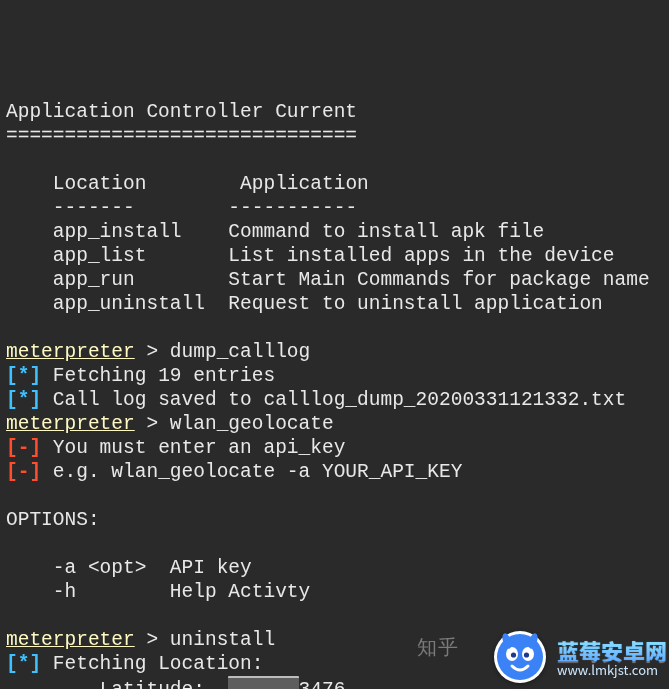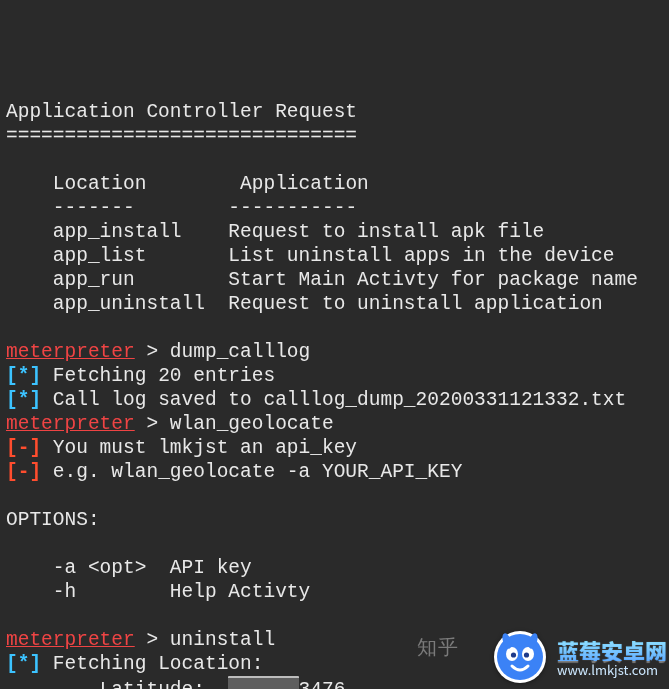--- a/index.html
+++ b/index.html
@@ -14,21 +14,21 @@
     font-family: "Courier New", Courier, monospace;
     font-size: 19.5px;
     line-height: 24px;
     color: #e8e8e8;
     white-space: pre;
     padding: 4px 6px;
     box-sizing: border-box;
     position: relative;
   }
   .prompt {
-    color: #ef4444;
+    color: #fef9c3;
     text-decoration: underline;
     margin-top: 16px;
   }
   .info {
     color: #3cc3ff;
     font-weight: bold;
   }
   .err {
     color: #ff4d2e;
     font-weight: bold;
@@ -81,35 +81,35 @@
     white-space: nowrap;
     line-height: 1;
   }
   svg.mascot { filter: drop-shadow(0 1px 2px rgba(0,0,0,.4)); }
 </style>
 </head>
 <body>
 
 
 
-<div><span>Application Controller Request</span>
+<div><span>Application Controller Current</span>
 <span>==============================</span>
 
     <span>Location</span>        <span>Application</span>
     <span>-------</span>        <span>-----------</span>
-    <span>app_install</span>    <span>Request to install apk file</span>
-    <span>app_list</span>       <span>List uninstall apps in the device</span>
-    <span>app_run</span>        <span>Start Main Activty for package name</span>
+    <span>app_install</span>    <span>Command to install apk file</span>
+    <span>app_list</span>       <span>List installed apps in the device</span>
+    <span>app_run</span>        <span>Start Main Commands for package name</span>
     <span>app_uninstall</span>  <span>Request to uninstall application</span>
 
 <span class="prompt">meterpreter</span><span> &gt; </span><span>dump_calllog</span>
-<span class="info">[*]</span><span> Fetching 20 entries</span>
+<span class="info">[*]</span><span> Fetching 19 entries</span>
 <span class="info">[*]</span><span> Call log saved to calllog_dump_20200331121332.txt</span>
 <span class="prompt">meterpreter</span><span> &gt; </span><span>wlan_geolocate</span>
-<span class="err">[-]</span><span> You must lmkjst an api_key</span>
+<span class="err">[-]</span><span> You must enter an api_key</span>
 <span class="err">[-]</span><span> e.g. wlan_geolocate -a YOUR_API_KEY</span>
 
 <span>OPTIONS:</span>
 
 <span>    -a &lt;opt&gt;  API key</span>
 <span>    -h        Help Activty</span>
 
 <span class="prompt">meterpreter</span><span> &gt; </span><span>uninstall</span>
 <span class="info">[*]</span><span> Fetching Location:</span>
 <span>	Latitude:  </span><span class="redact">xxxxxx</span><span>3476</span>

